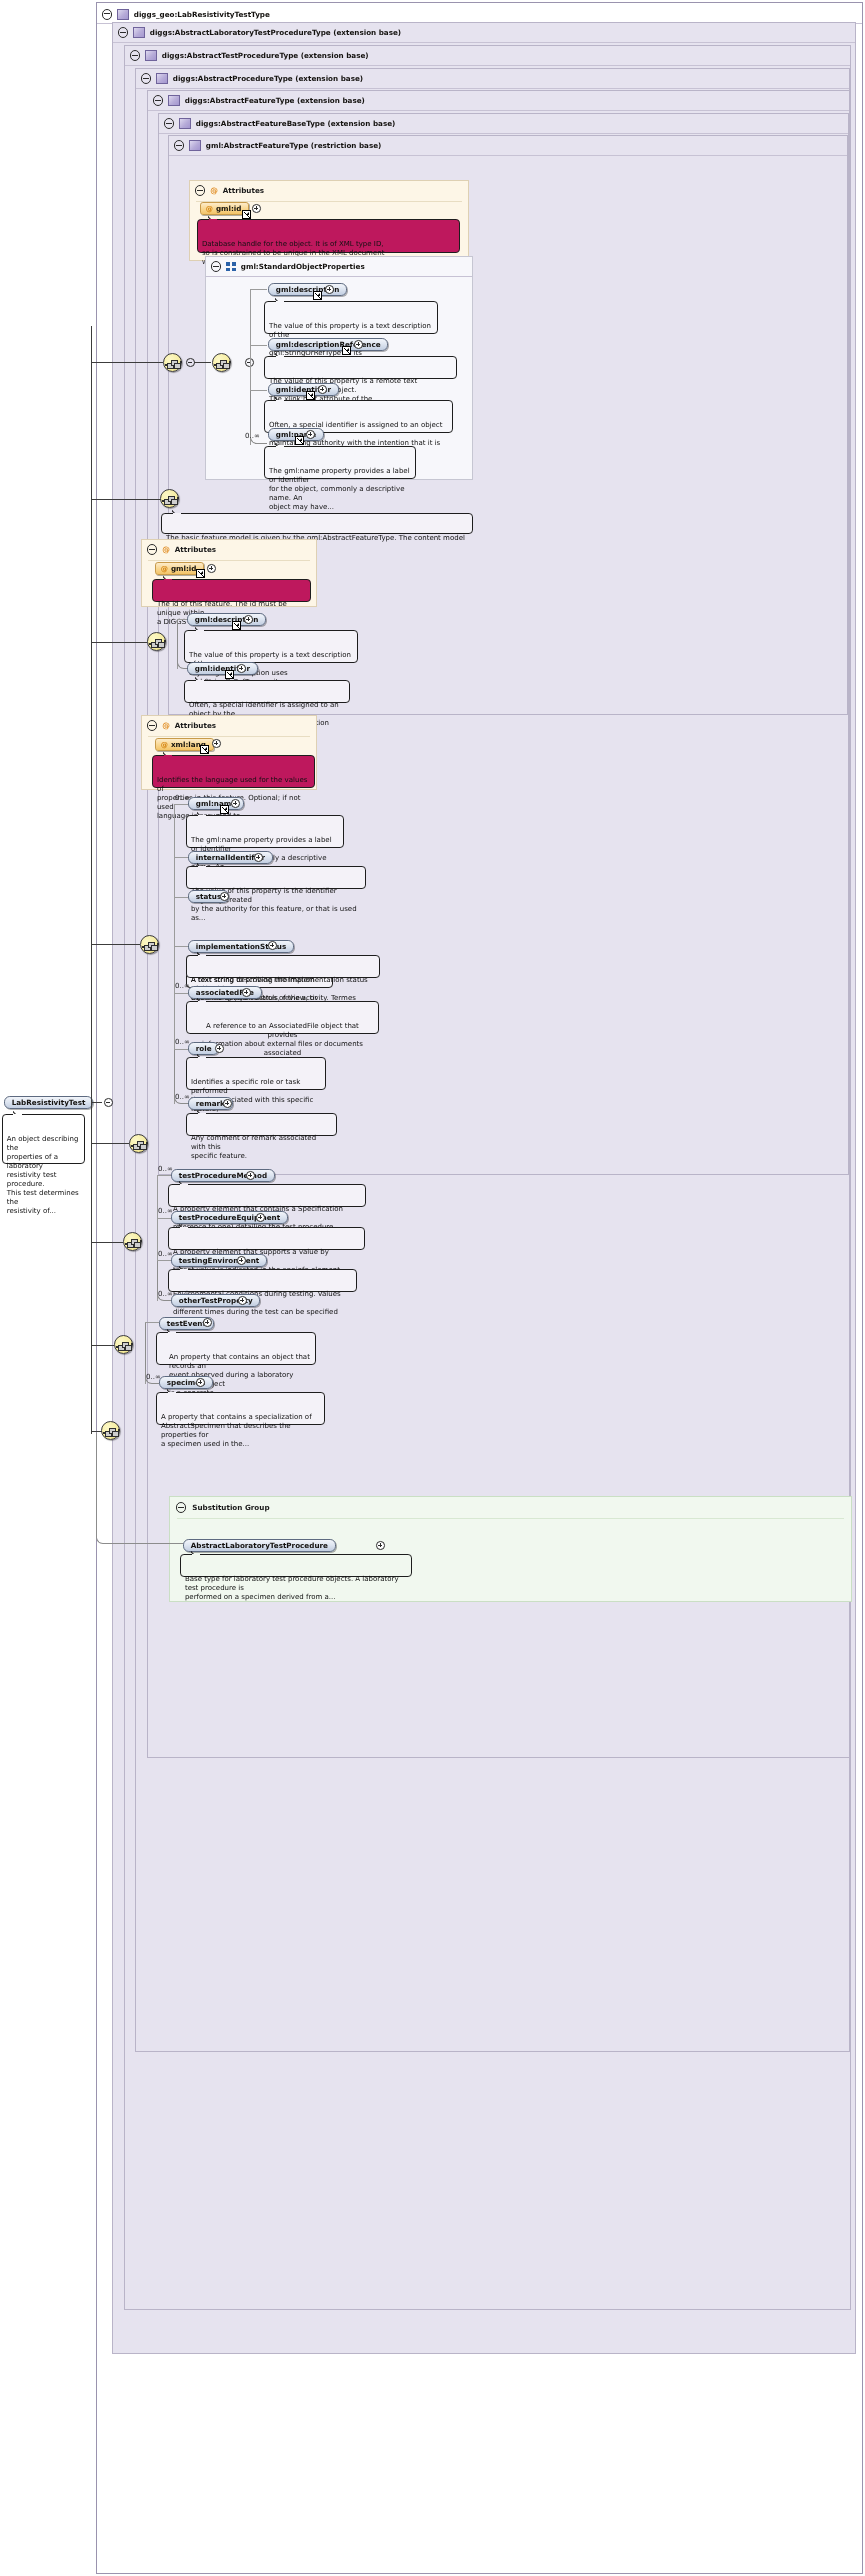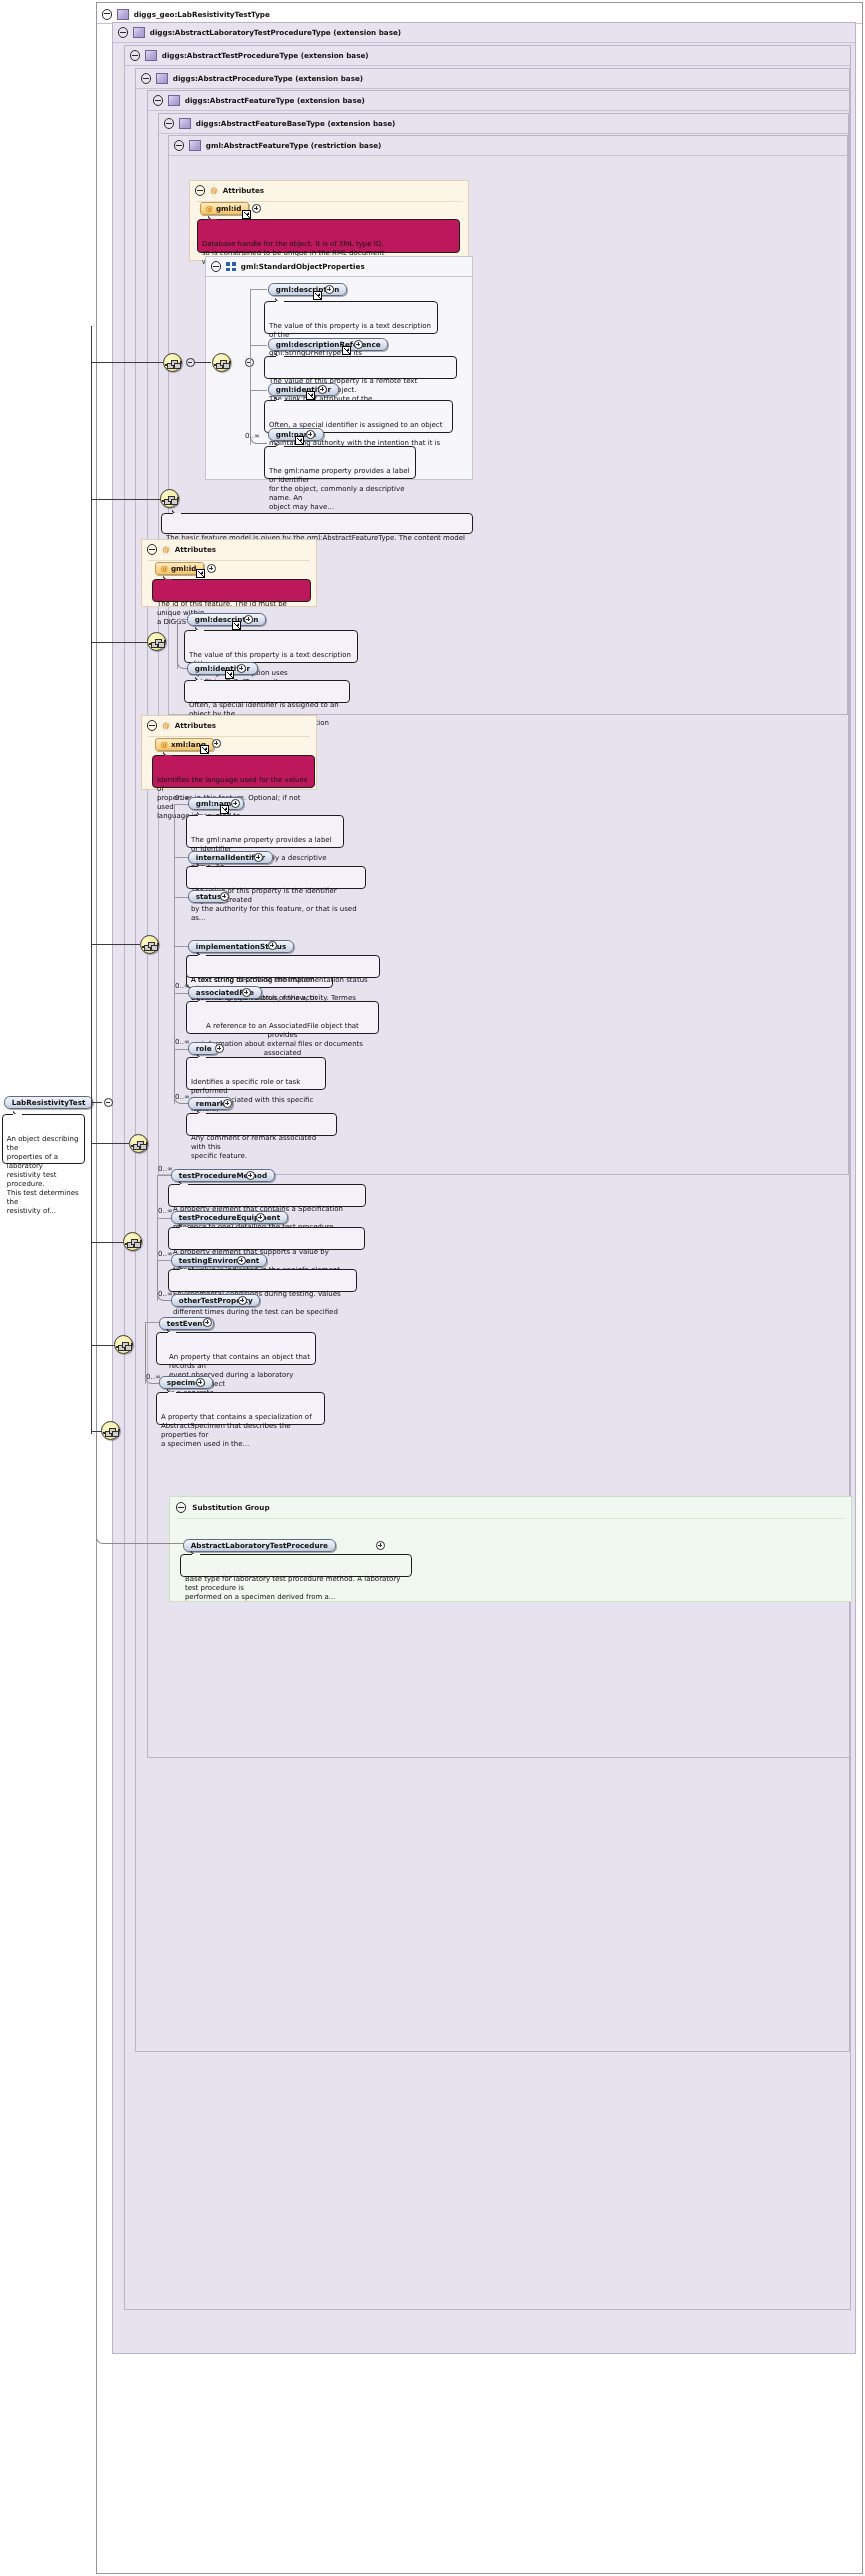--- a/index.html
+++ b/index.html
@@ -720,21 +720,21 @@
       <span>Substitution Group</span>
     </div>
     <div class="hdrline"></div>
   </div>
   <div class="pill abs" style="left:183px;top:1539px;">
     <span>AbstractLaboratoryTestProcedure</span>
   </div>
   <div class="expand abs" style="left:376px;top:1541px;"></div>
   <div class="note green abs" style="left:180px;top:1554px;width:232px;height:23px;">
     <span class="tick"></span><span class="tickbg"></span>
-    <span>Base type for laboratory test procedure method. A laboratory test procedure is
+    <span>Base type for laboratory test procedure objects. A laboratory test procedure is
 performed on a specimen derived from a...</span>
   </div>
 
   
   <div class="pill abs" style="left:3.9px;top:1096px;">
     <span>LabResistivityTest</span>
   </div>
   <div class="mcirc abs" style="left:82px;top:1098px;"></div>
   <div class="note plainwhite abs" style="left:1.9px;top:1114px;width:83px;height:50px;">
     <span class="tick"></span><span class="tickbg"></span>

